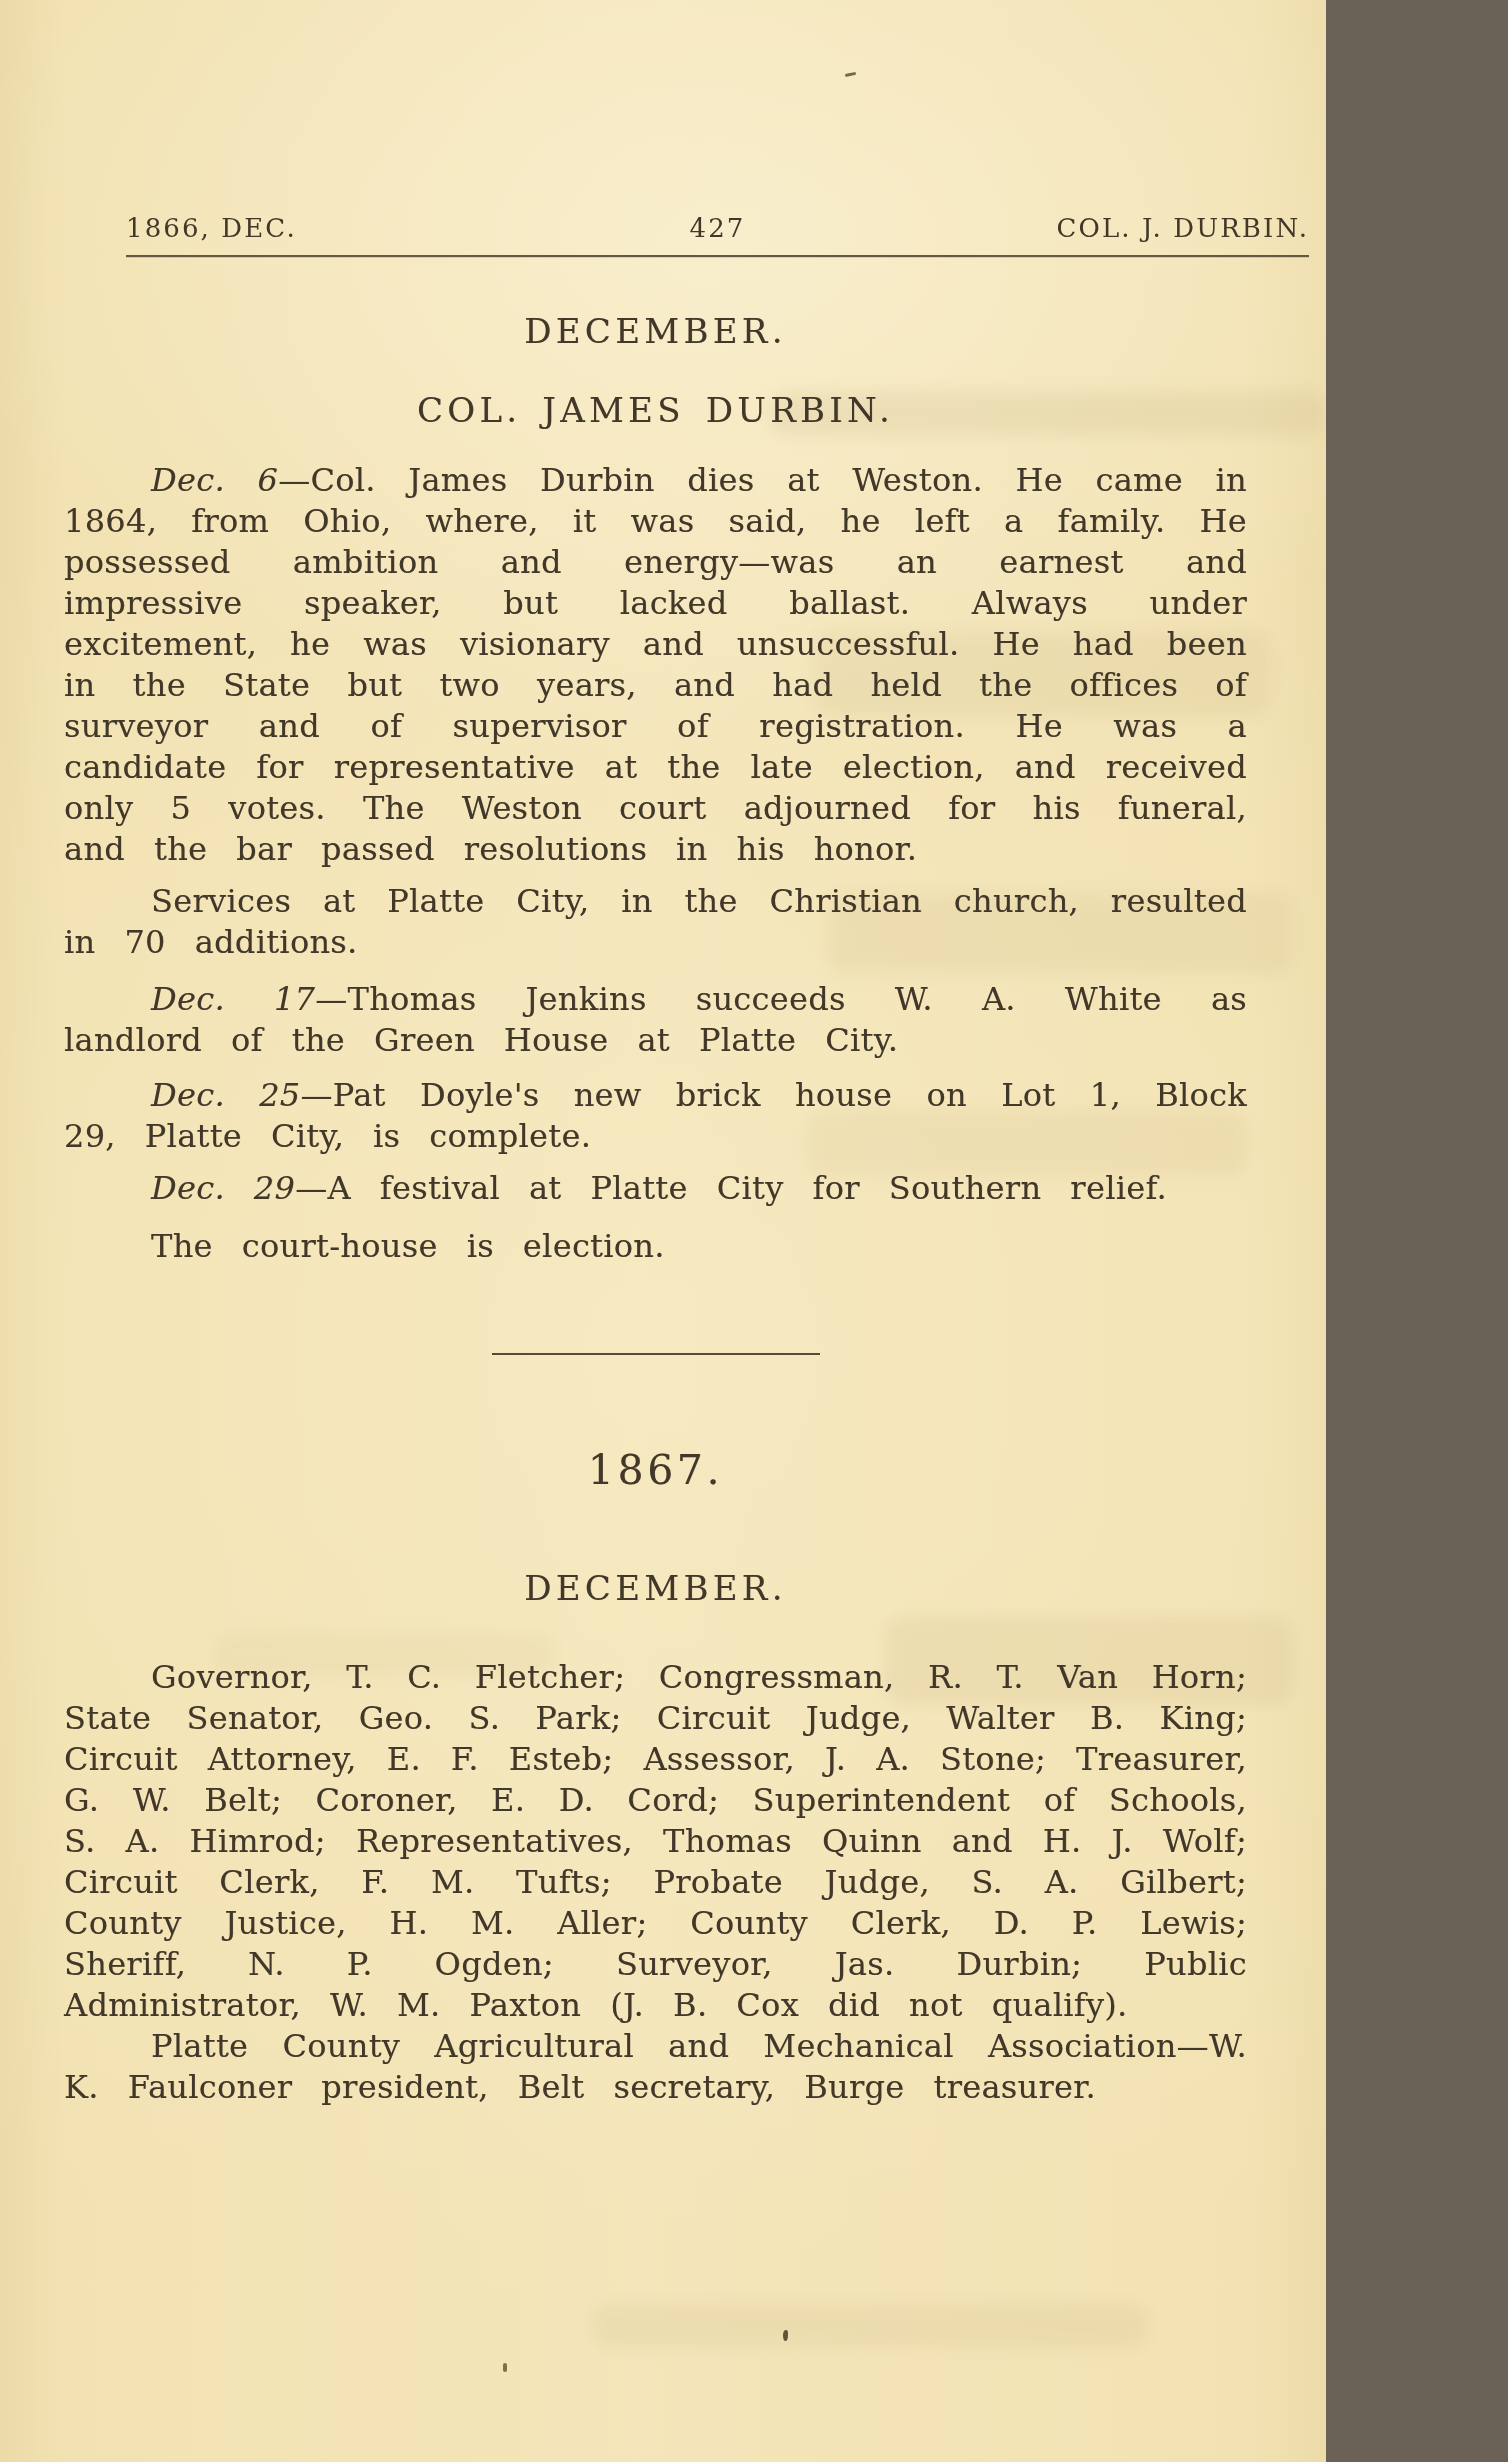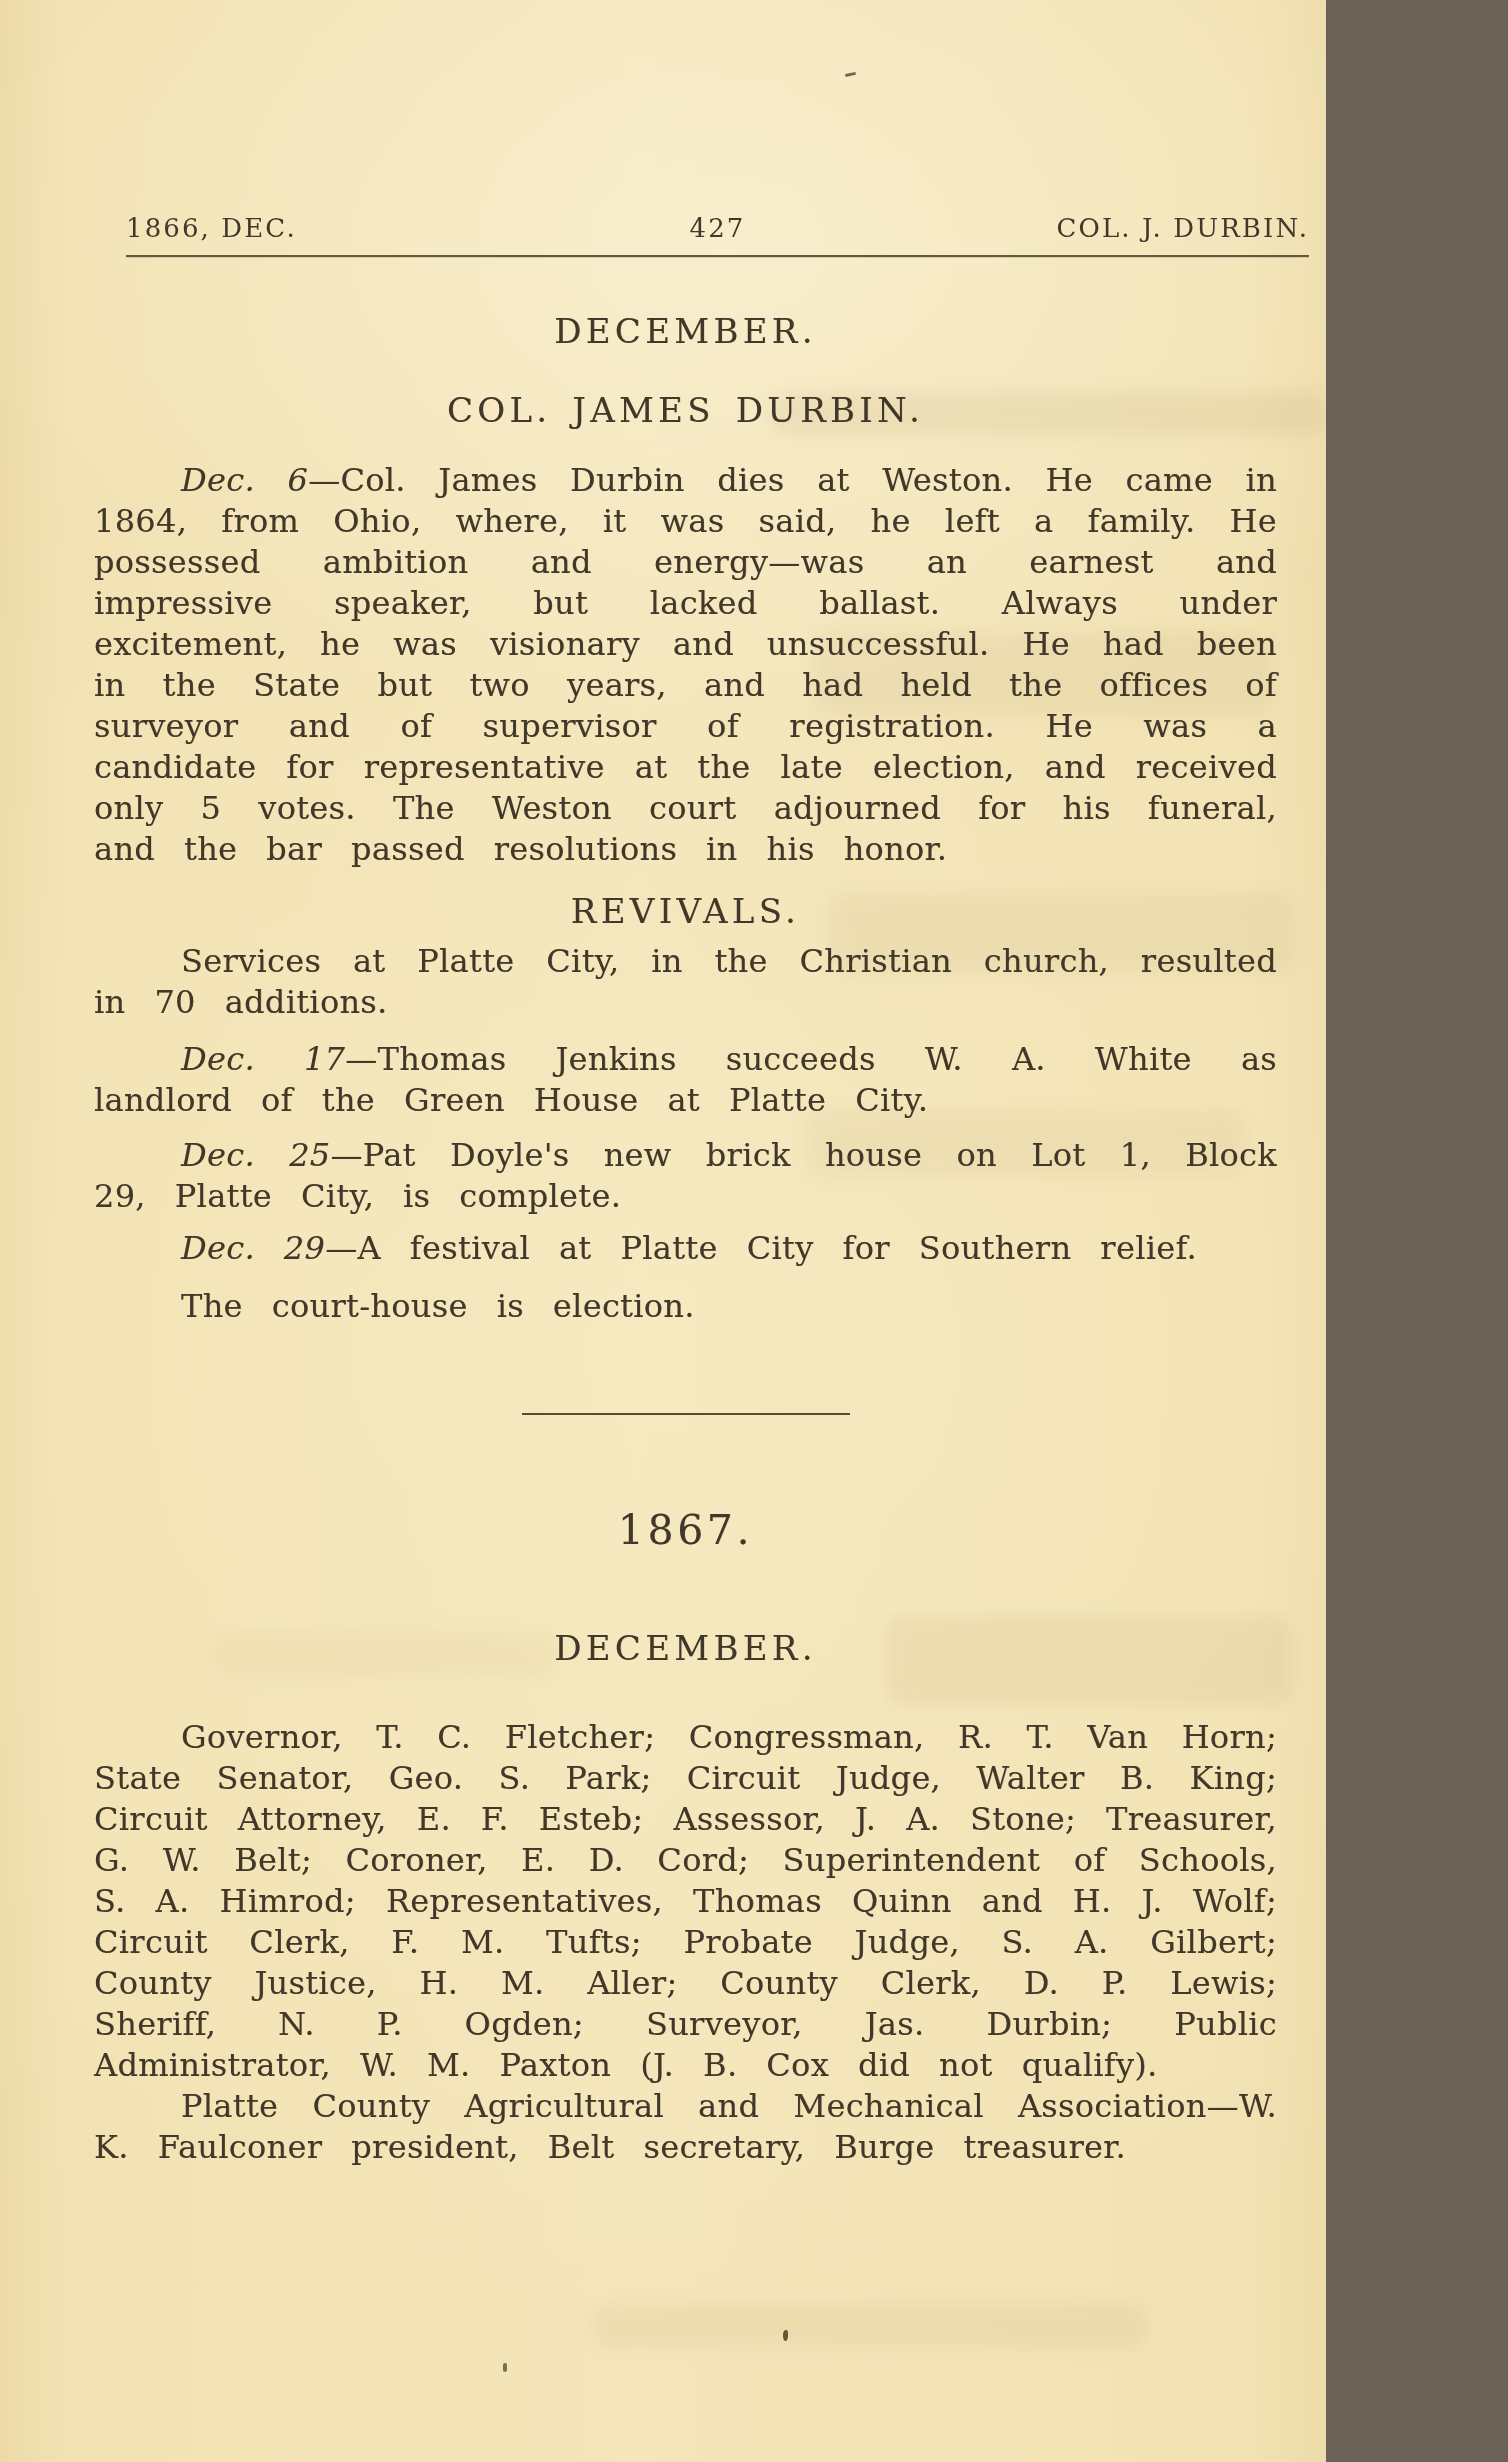--- a/index.html
+++ b/index.html
@@ -35,21 +35,21 @@
   .head-rule {
     width: 1183px;
     margin: 12px 0 0 126px;
     border: 0;
     border-top: 2.1px solid rgba(74,63,45,0.85);
     box-shadow: 0 0.7px 0 rgba(74,63,45,0.25);
   }
   .content {
     position: relative;
     width: 1183px;
-    margin: 0 0 0 94px;
+    margin: 0 0 0 64px;
     font-size: 32px;
     line-height: 41px;
     text-align: justify;
     word-spacing: 18.5px;
     letter-spacing: 0.3px;
     text-shadow: 0.3px 0.3px 0.4px rgba(58,46,28,0.35);
   }
   h1, h2 {
     font-weight: normal;
     text-align: center;
@@ -123,21 +123,20 @@
   <hr class="head-rule">
 
   <main class="content">
 
     <h1 class="h-month">DECEMBER.</h1>
 
     <h2 class="h-durbin">COL. JAMES DURBIN.</h2>
 
     <p class="p-durbin"><span class="lead">Dec. 6</span><span>—Col. James Durbin dies at Weston. He came in 1864, from Ohio, where, it was said, he left a family. He possessed ambition and energy—was an earnest and impressive speaker, but lacked ballast. Always under excitement, he was visionary and unsuccessful. He had been in the State but two years, and had held the offices of surveyor and of supervisor of registration. He was a candidate for representative at the late election, and received only 5 votes. The Weston court adjourned for his funeral, and the bar passed resolutions in his honor.</span></p>
 
-    <h2 class="h-revivals">REVIVALS.</h2>
 
 
     <p class="p-services">Services at Platte City, in the Christian church, resulted in 70 additions.</p>
 
     <p class="p-dec17"><span class="lead">Dec. 17</span><span>—Thomas Jenkins succeeds W. A. White as landlord of the Green House at Platte City.</span></p>
 
     <p class="p-dec25"><span class="lead">Dec. 25</span><span>—Pat Doyle's new brick house on Lot 1, Block 29, Platte City, is complete.</span></p>
 
     <p class="p-dec29"><span class="lead">Dec. 29</span><span>—A festival at Platte City for Southern relief.</span></p>
 

